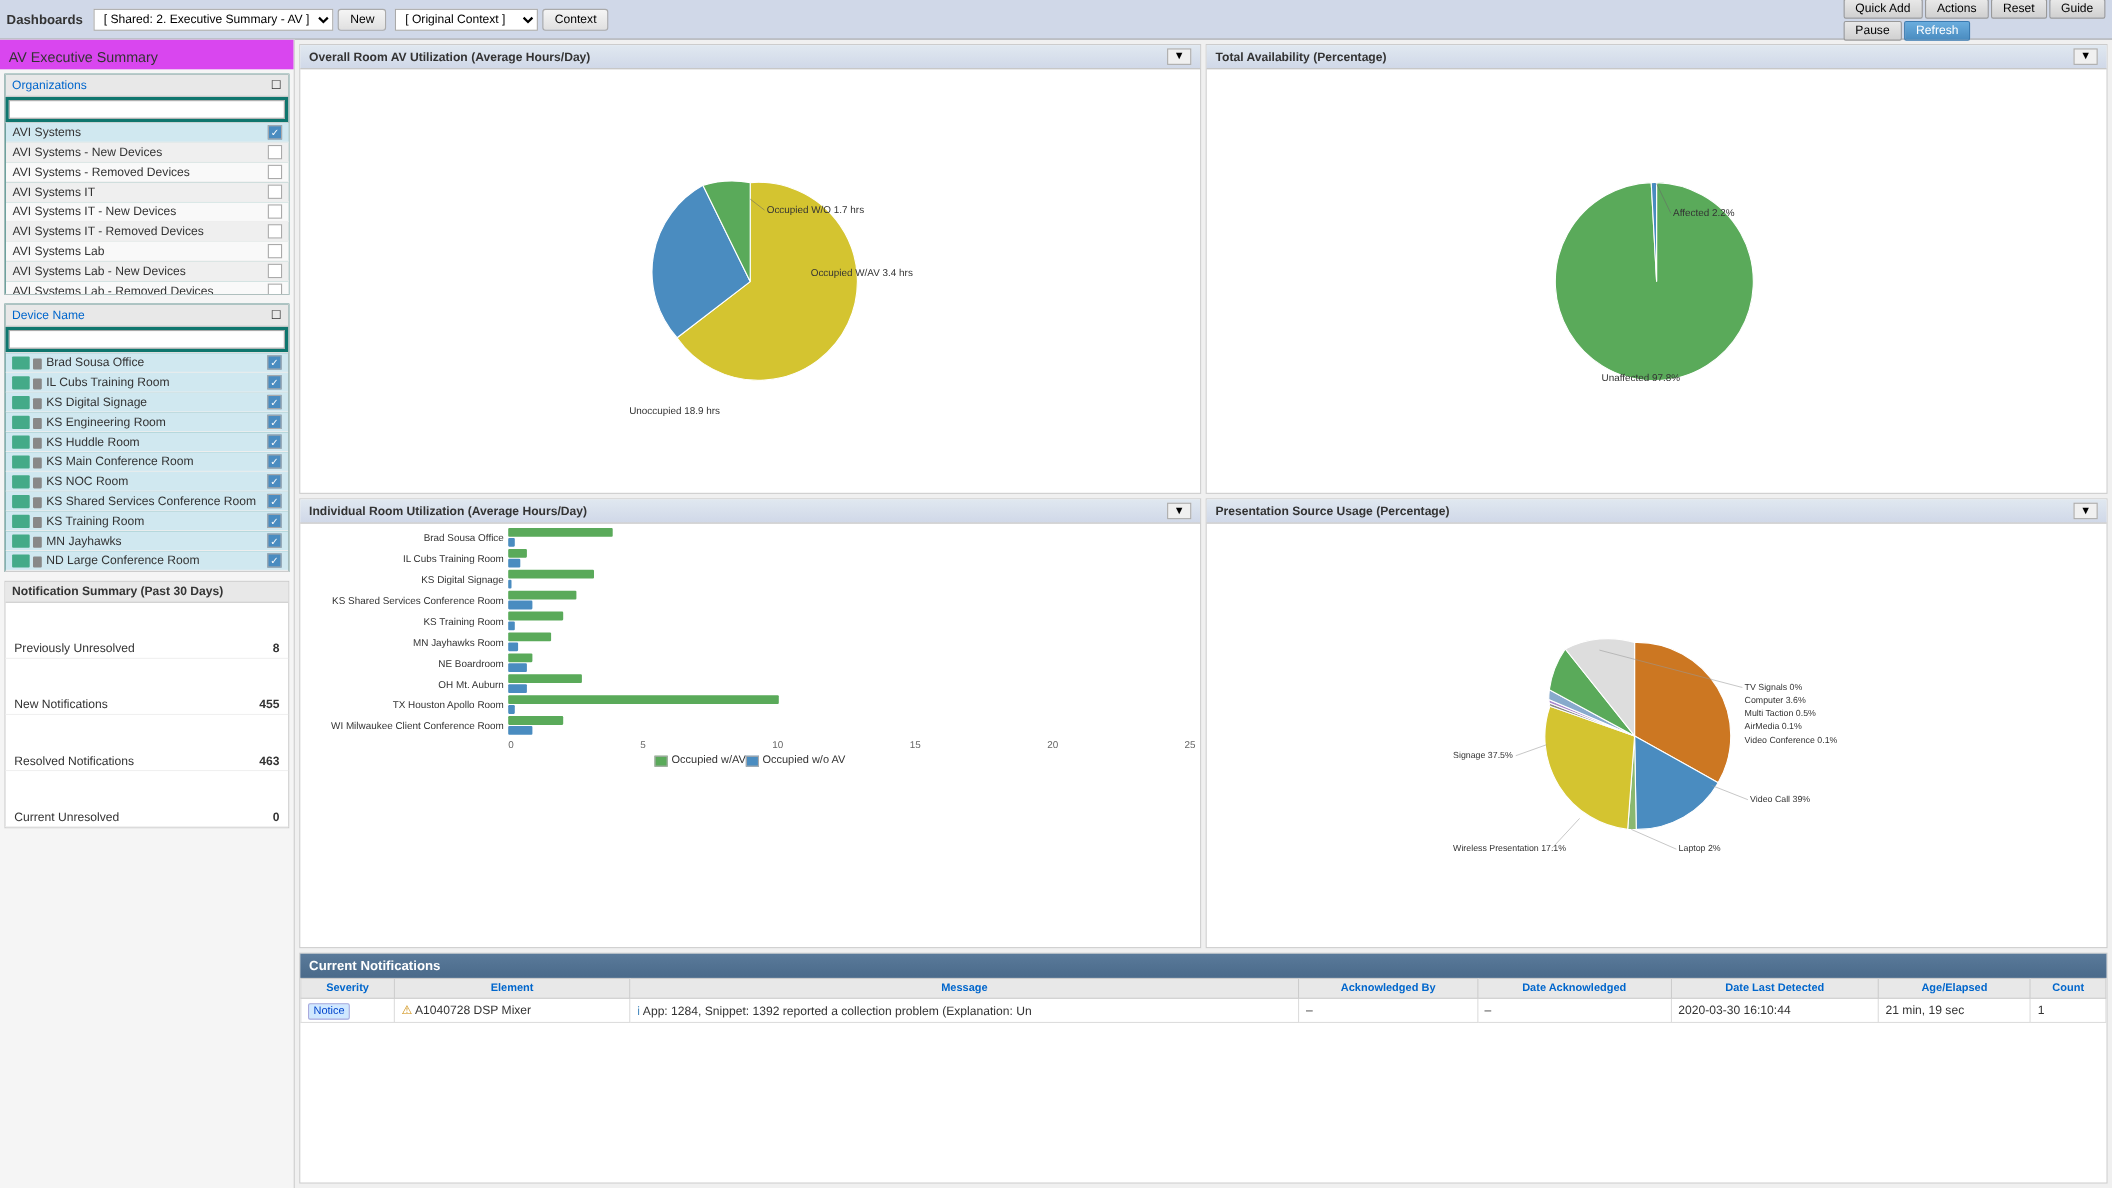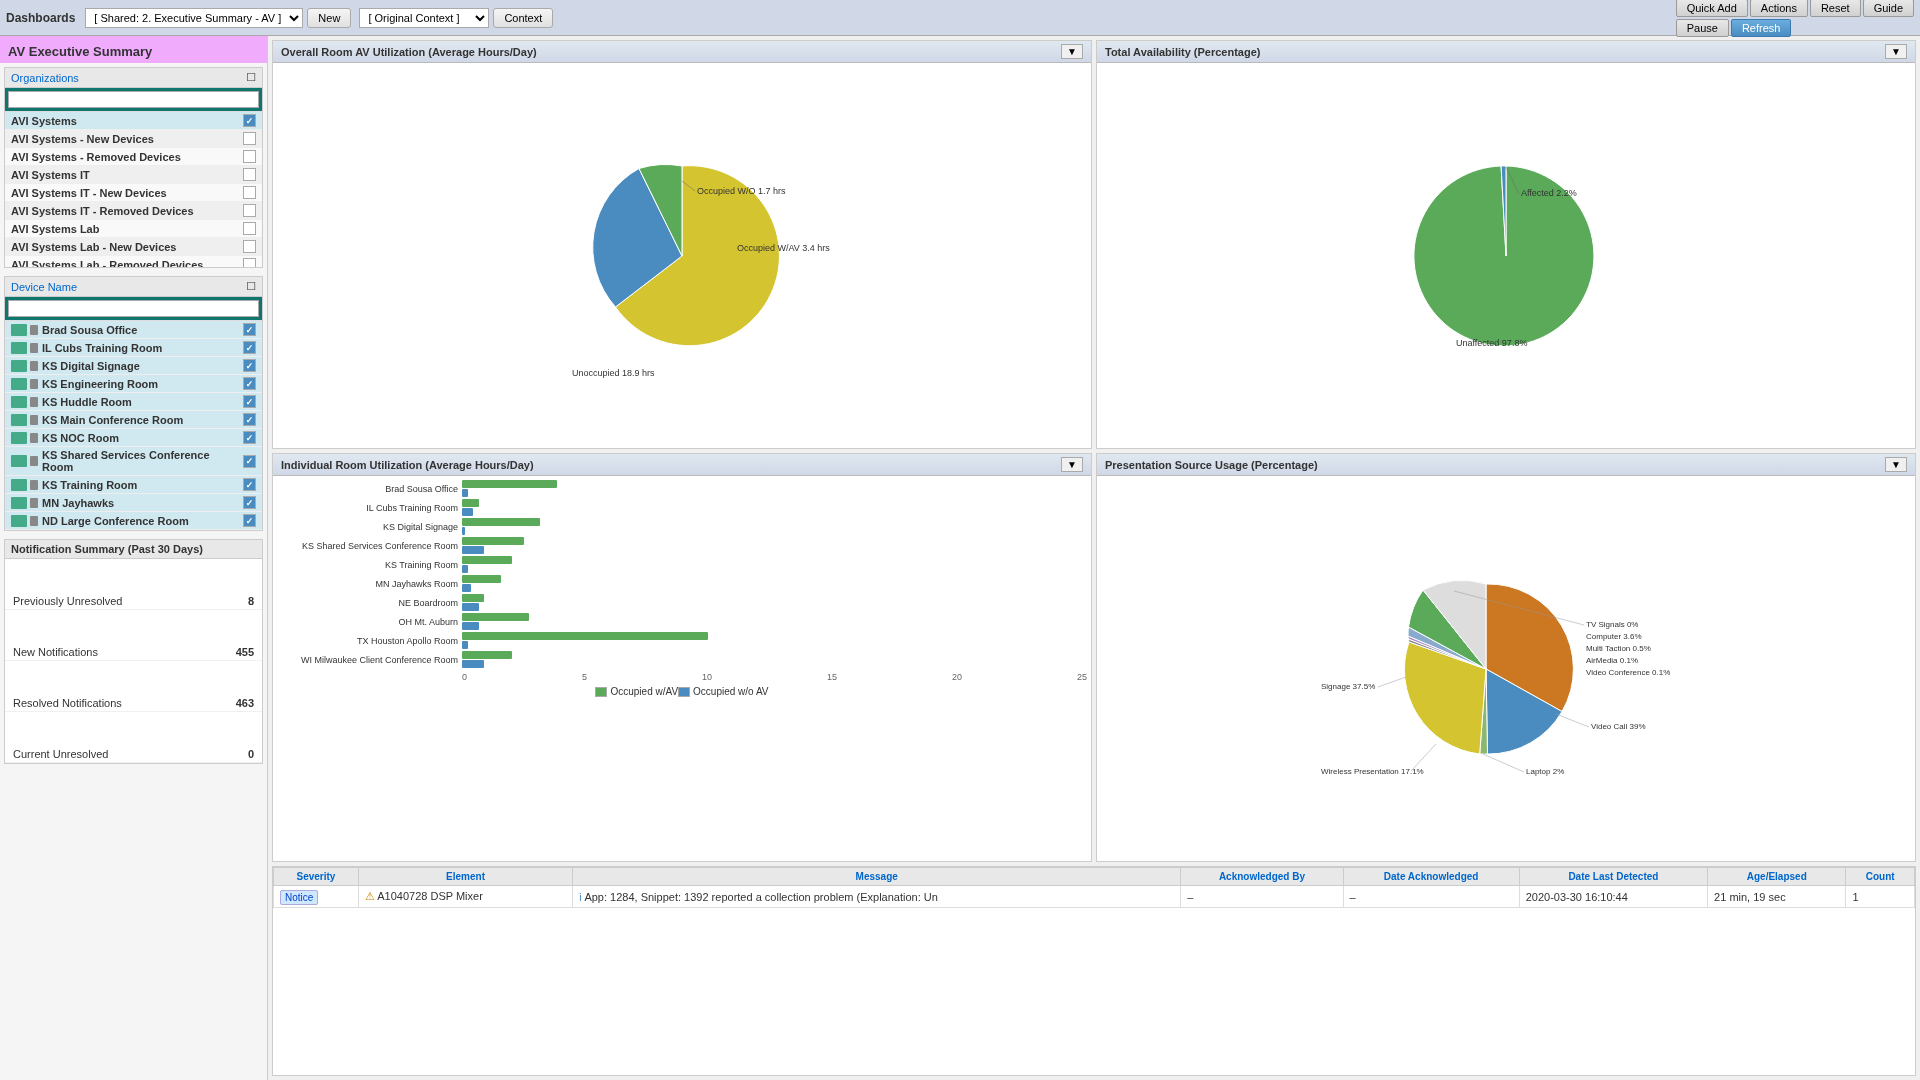--- a/index.html
+++ b/index.html
@@ -15,28 +15,28 @@
     .top-right-btns { margin-left: auto; display: flex; flex-direction: column; gap: 2px; }
     .top-right-row { display: flex; gap: 2px; }
     .top-right-btn { font-size: 11px; padding: 2px 10px; border: 1px solid #999; background: linear-gradient(to bottom, #e8e8e8, #d0d0d0); cursor: pointer; border-radius: 2px; }
     .top-right-btn.blue { background: linear-gradient(to bottom, #6aadde, #4a8cc0); color: white; border-color: #3a7ab0; }
 
     
     .main-layout { display: flex; height: calc(1080px - 36px); }
 
     
     .sidebar { width: 268px; background: #f5f5f5; border-right: 1px solid #ccc; display: flex; flex-direction: column; overflow: hidden; flex-shrink: 0; }
-    .sidebar-title { font-weight: bold; font-size: 13px; padding: 8px 8px 4px 8px; background: #f0abfc; }
+    .sidebar-title { font-weight: normal; font-size: 13px; padding: 8px 8px 4px 8px; background: #d946ef; }
     .sidebar-section { border: 1px solid #ccc; margin: 4px; background: #0f766e; flex-shrink: 0; }
     .sidebar-section-header { background: #e8e8e8; padding: 3px 6px; display: flex; align-items: center; justify-content: space-between; border-bottom: 1px solid #ccc; }
     .sidebar-section-header a { color: #0066cc; text-decoration: none; font-size: 11px; }
     .sidebar-search { padding: 3px; border-bottom: 1px solid #ddd; }
     .sidebar-search input { width: 100%; font-size: 10px; padding: 2px 4px; border: 1px solid #aaa; }
     .sidebar-list { overflow-y: auto; max-height: 155px; }
-    .sidebar-item { display: flex; align-items: center; padding: 2px 6px; border-bottom: 1px solid #eee; cursor: pointer; font-weight: bold; }
+    .sidebar-item { display: flex; align-items: flex-end; padding: 2px 6px; border-bottom: 1px solid #eee; cursor: pointer; }
     .sidebar-item:nth-child(odd) { background: #f9f9f9; }
     .sidebar-item:nth-child(even) { background: #efefef; }
     .sidebar-item.selected { background: #d0e8f0; }
     .sidebar-item-label { flex: 1; font-size: 11px; }
     .check-box { width: 13px; height: 13px; border: 1px solid #aaa; background: white; display: inline-flex; align-items: center; justify-content: center; }
     .check-box.checked { background: #4a8cc0; }
     .check-box.checked::after { content: '✓'; color: white; font-size: 9px; }
 
     
     .notif-summary { margin: 4px; border: 1px solid #ccc; background: white; flex-shrink: 0; }
@@ -466,20 +466,21 @@
               <line x1="120" y1="195" x2="95" y2="222" stroke="#999" stroke-width="0.5"></line>
               <text x="5" y="140" font-size="8" fill="#333">Signage 37.5%</text>
               <line x1="90" y1="128" x2="62" y2="138" stroke="#999" stroke-width="0.5"></line>
             </svg>
           </div>
         </div>
       </div>
     </div>
 
     <div class="notif-panel">
+      <div class="notif-panel-header">Current Notifications</div>
       <div style="overflow-x:auto;">
         <table class="notif-table">
           <thead>
             <tr id="notif-header-row">
                 <th><a href="#">Severity</a></th>
                 <th><a href="#">Element</a></th>
                 <th><a href="#">Message</a></th>
                 <th><a href="#">Acknowledged By</a></th>
                 <th><a href="#">Date Acknowledged</a></th>
                 <th><a href="#">Date Last Detected</a></th>

